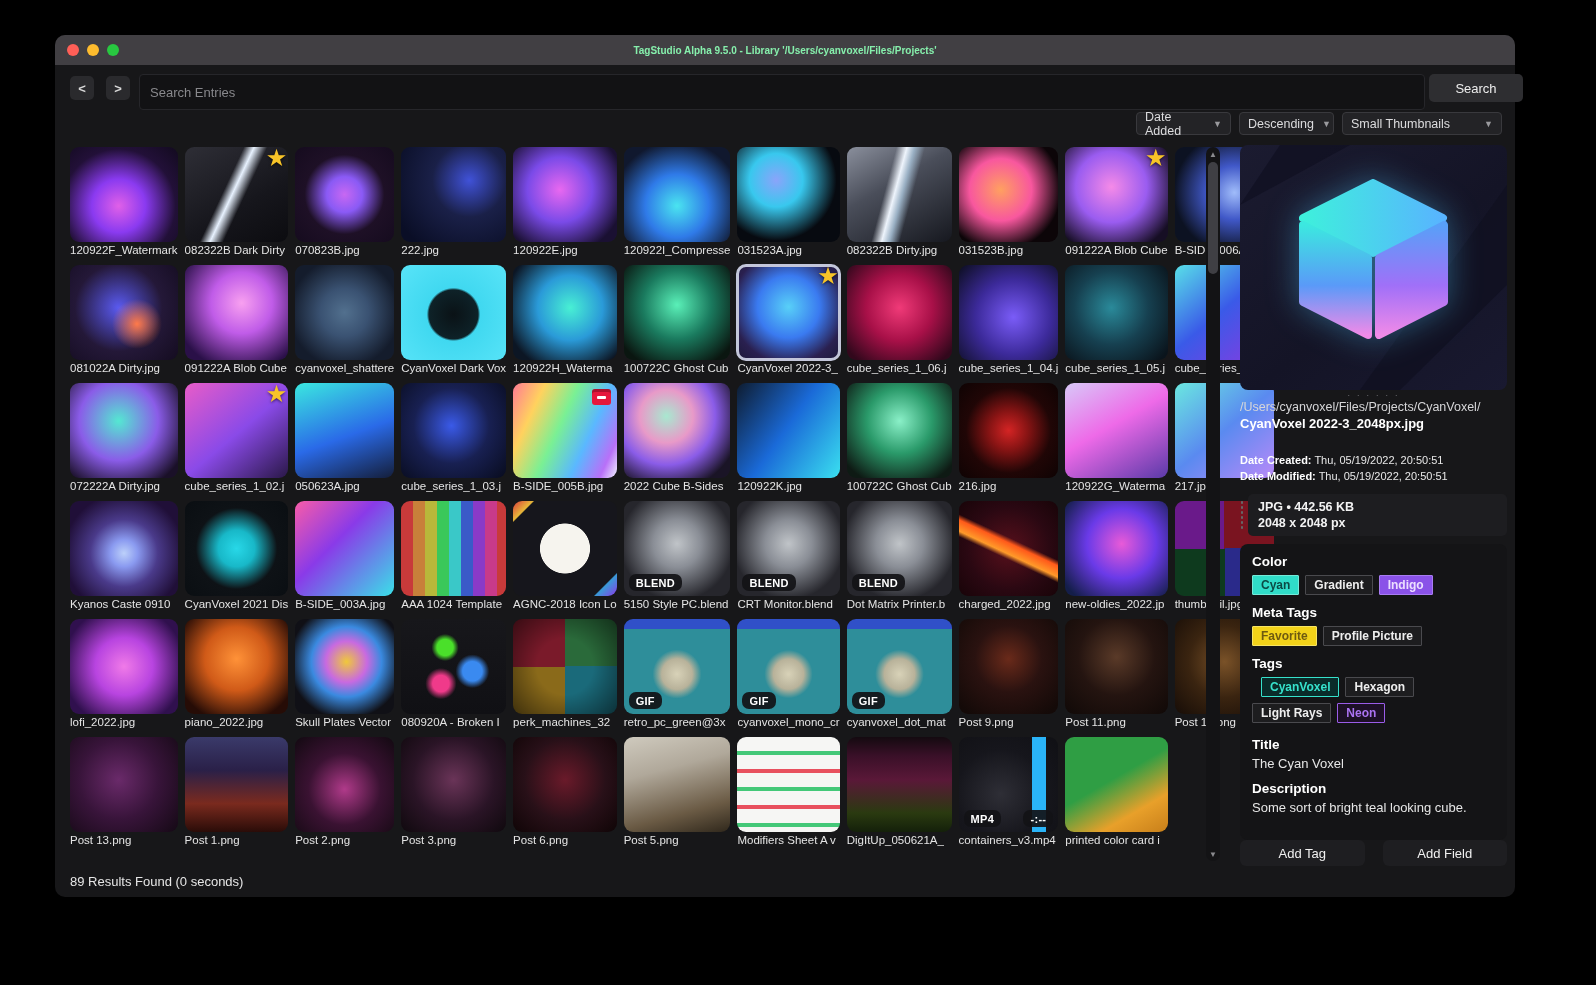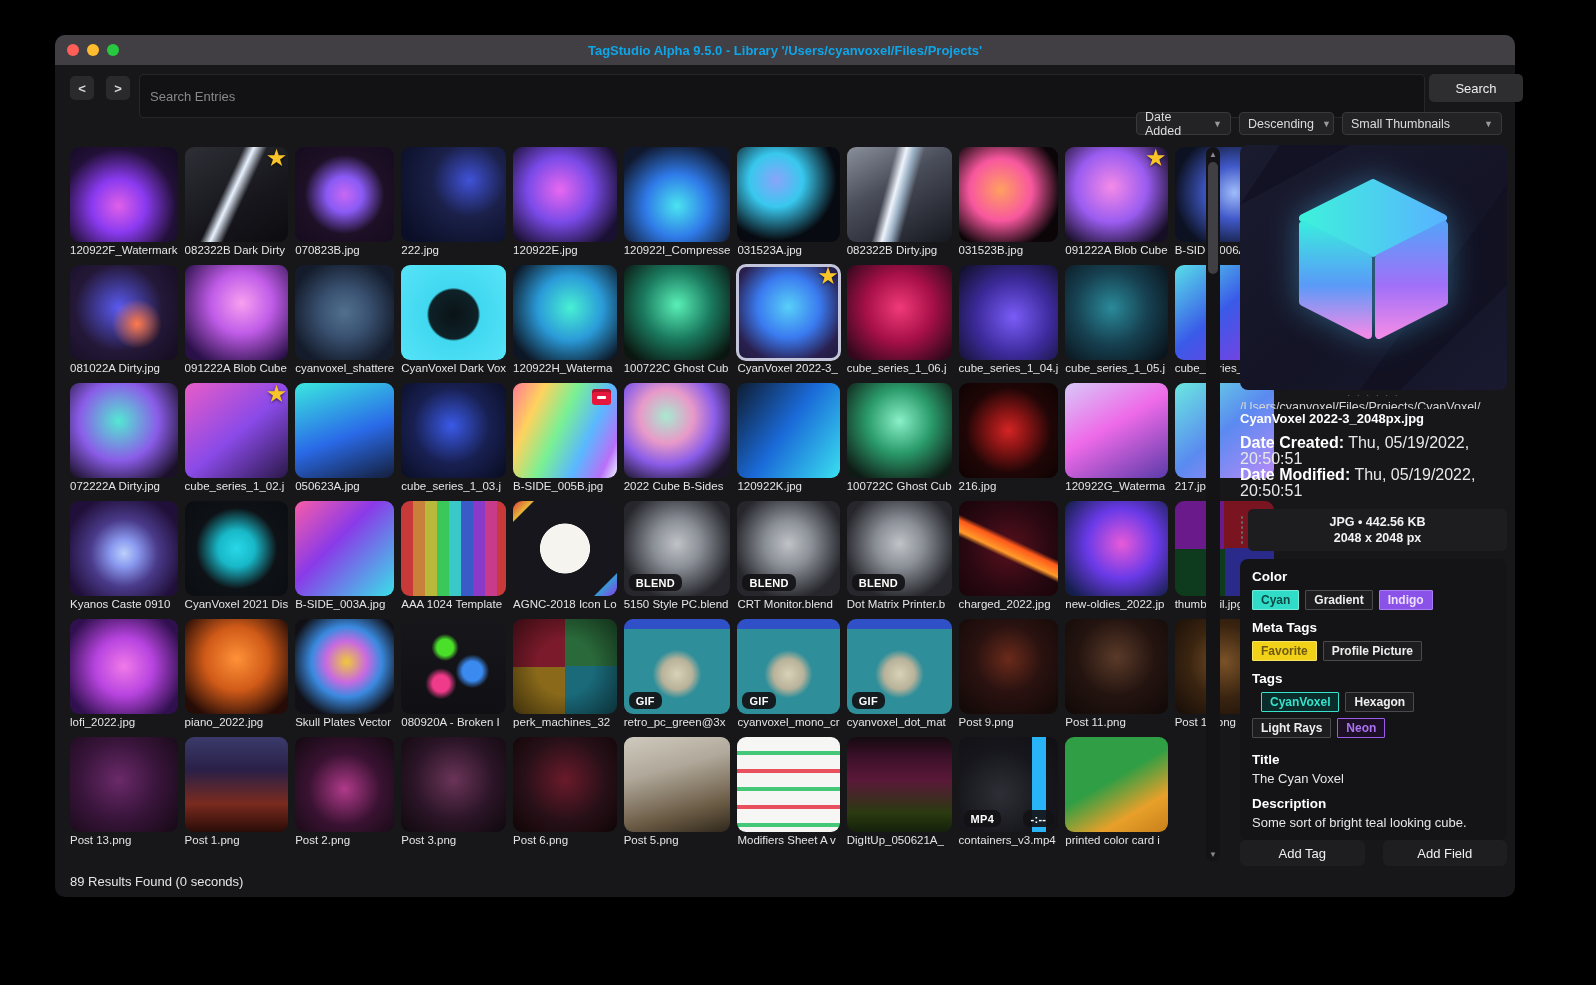--- a/index.html
+++ b/index.html
@@ -4,29 +4,29 @@
 <style>
   * { margin:0; padding:0; box-sizing:border-box; }
   html,body { width:1596px; height:985px; background:#000; font-family:"Liberation Sans",sans-serif; overflow:hidden; }
 
   .window { position:absolute; left:55px; top:35px; width:1460px; height:862px;
     background:#171719; border-radius:10px; box-shadow:0 18px 60px rgba(0,0,0,.8); }
 
   
   .titlebar { position:absolute; left:0; top:0; right:0; height:30px; background:#413f43;
     border-radius:10px 10px 0 0; display:flex; align-items:center; justify-content:center; }
-  .title { color:#0ea5e9; font-size:13px; font-weight:700; }
+  .title { color:#86efac; font-size:10px; font-weight:700; }
   .lights { position:absolute; left:12px; top:9px; display:flex; gap:8px; }
   .light { width:12px; height:12px; border-radius:50%; }
   .light.r { background:#ff5f57; } .light.y { background:#febc2e; } .light.g { background:#28c840; }
 
   
   .navbtn { position:absolute; top:41px; width:24px; height:24px; background:#2a2a2d; border-radius:5px;
     color:#d8d8d8; font-size:13px; font-weight:700; display:flex; align-items:center; justify-content:center; }
-  .searchbox { position:absolute; top:39px; left:84px; width:1286px; height:44px; background:#121214;
+  .searchbox { position:absolute; top:39px; left:84px; width:1286px; height:36px; background:#121214;
     border:1px solid #26262a; border-radius:4px; color:#e8e8e8; font-size:13px; padding:0 10px; }
   .searchbox::placeholder { color:#88888c; }
   .searchbtn { position:absolute; top:39px; left:1374px; width:94px; height:28px; background:#2e2e31;
     border-radius:5px; color:#ededed; font-size:13px; display:flex; align-items:center; justify-content:center; }
 
   
   .dd { position:absolute; top:77px; height:23px; background:#232326; border:1px solid #39393d;
     border-radius:4px; color:#dcdcde; font-size:12.5px; display:flex; align-items:center;
     padding:0 8px; gap:8px; justify-content:space-between; }
   .dd .chev { color:#9a9a9e; font-size:9px; }
@@ -60,27 +60,27 @@
 
   
   .panel { position:absolute; left:1185px; top:110px; width:267px; height:721px; display:flex; flex-direction:column; }
   .preview { position:relative; width:267px; height:245px; border-radius:8px; overflow:hidden;
     background:linear-gradient(140deg,#1b1b30 0%,#141426 55%,#191930 100%); flex:none; }
   .preview svg { position:absolute; inset:0; }
   .drag-dots { height:10px; display:flex; align-items:center; justify-content:center; color:#6e6e72;
     font-size:9px; letter-spacing:2px; flex:none; }
   .path1 { color:#d6d6d8; font-size:12.5px; white-space:nowrap; overflow:hidden; }
   .fname { color:#ffffff; font-size:13px; font-weight:700; margin-top:2px; }
-  .dates { margin-top:9px; color:#e8e8e8; font-size:16px; line-height:16px; }
+  .dates { margin-top:21px; color:#e8e8e8; font-size:11px; line-height:16px; }
   .dates b { color:#fff; }
   .fileinfo-row { display:flex; align-items:center; margin-top:10px; gap:4px; }
   .fi-handle { width:4px; height:30px; flex:none;
     background:radial-gradient(circle,#666 1px,transparent 1.5px) 0 0/4px 5px repeat-y; }
   .fileinfo { flex:1; background:#1d1d20; border-radius:5px; padding:5px 10px; color:#f2f2f2;
-    font-size:12.5px; font-weight:700; line-height:16px;text-align:center; }
+    font-size:12.5px; font-weight:700; line-height:16px; }
   .fields { margin-top:8px; background:#141416; border-radius:8px; padding:10px 12px; flex:1; }
   .sec-label { color:#ffffff; font-size:13.5px; font-weight:700; margin-top:10px; }
   .sec-label:first-child { margin-top:0; }
   .pillrow { display:flex; flex-wrap:wrap; gap:6px; margin-top:6px; }
   .pill { font-size:12px; font-weight:700; padding:2px 8px; border-radius:1px; border:1.5px solid; white-space:nowrap; }
   .field-value { color:#e6e6e6; font-size:13px; margin-top:4px; }
   .panel-btns { display:flex; gap:18px; flex:none; }
   .panel-btns .pbtn { flex:1; height:26px; background:#1e1e21; border-radius:6px; color:#f0f0f0;
     font-size:13px; display:flex; align-items:center; justify-content:center; }
 </style>

